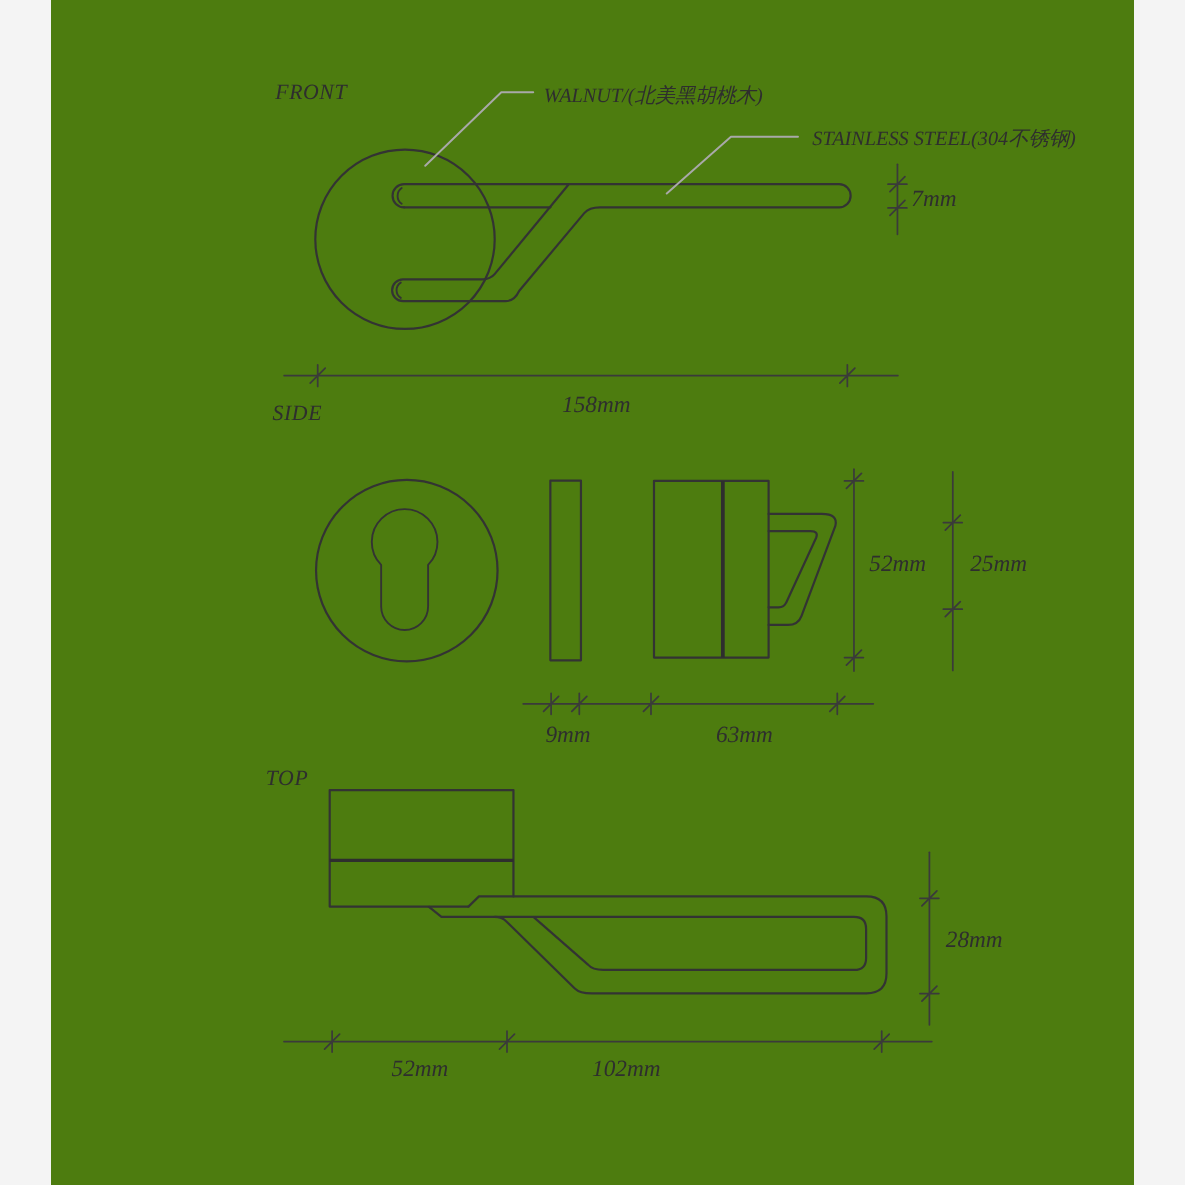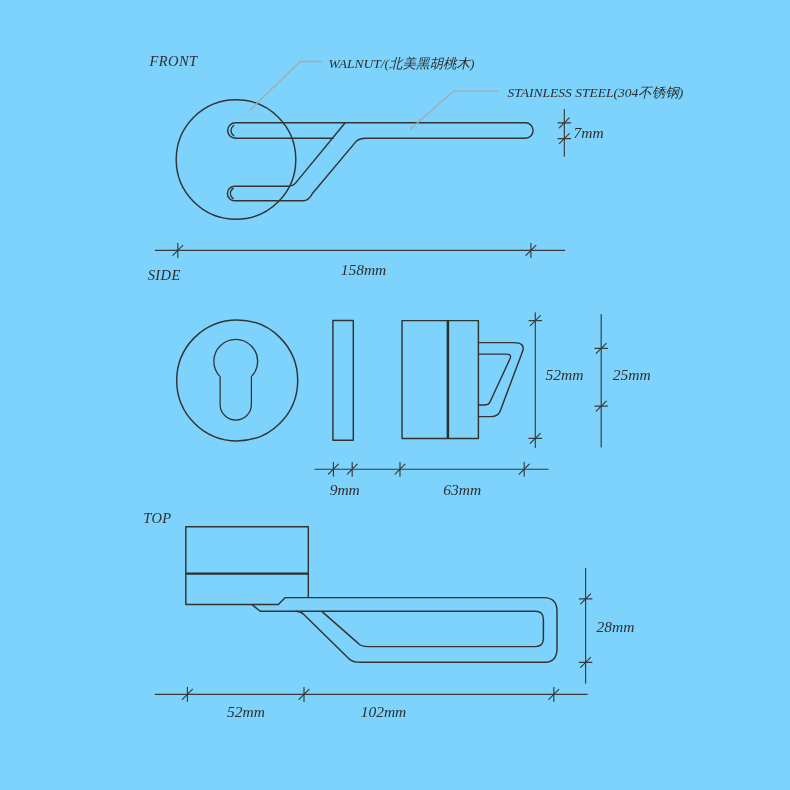--- a/index.html
+++ b/index.html
@@ -1,17 +1,17 @@
 <!DOCTYPE html>
 <html><head>
 <meta charset="utf-8">
 <style>
   html,body{margin:0;padding:0;background:#f4f4f4;}
   .canvas{
-    width:790px;height:790px;background:#7dd3fc;position:relative;margin:0 auto;
+    width:722px;height:790px;background:#4d7c0f;position:relative;margin:0 auto;
     font-family:"Liberation Serif",serif;
   }
   svg{display:block;}
   .obj{fill:none;stroke:#333333;stroke-width:1.45;stroke-linecap:round;stroke-linejoin:round;}
   .obj-thin{fill:none;stroke:#333333;stroke-width:1.25;stroke-linecap:round;stroke-linejoin:round;}
   .obj-thick{fill:none;stroke:#2e2e2e;stroke-width:2.5;stroke-linecap:butt;}
   .dim{fill:none;stroke:#3a3a3a;stroke-width:1.15;stroke-linecap:round;}
   .leader{fill:none;stroke:#a9a9a9;stroke-width:1.3;stroke-linecap:round;stroke-linejoin:round;}
   .lbl{font-family:"Liberation Serif",serif;font-style:italic;fill:#2e2e2e;}
   .t-view{font-size:14.5px;letter-spacing:0.4px;}

